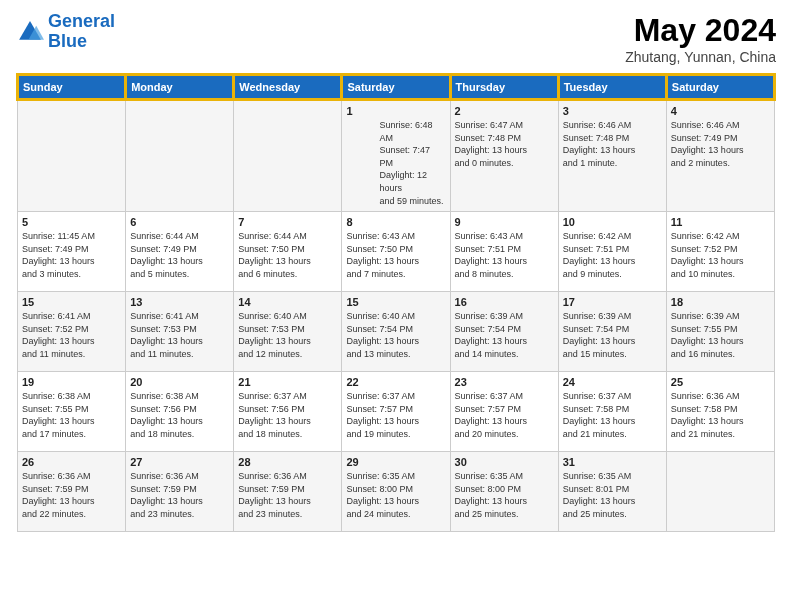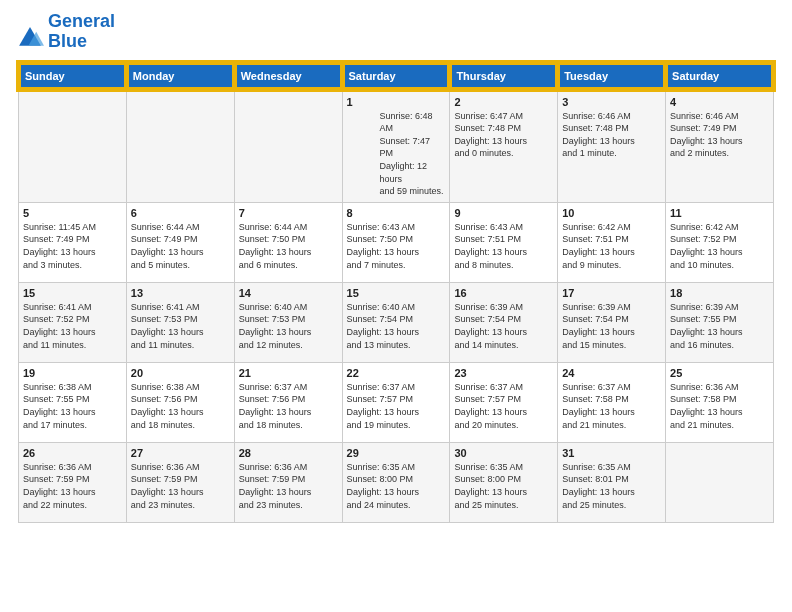--- a/index.html
+++ b/index.html
@@ -17,21 +17,21 @@
       padding: 12px 16px;
     }
     .header {
       display: flex;
       justify-content: space-between;
       align-items: flex-start;
       margin-bottom: 8px;
     }
     .logo {
       display: flex;
-      align-items: flex-end;
+      align-items: center;
       gap: 4px;
     }
     .logo-text {
       font-size: 18px;
       font-weight: bold;
       line-height: 1.1;
       color: #000;
     }
     .logo-text span {
       color: #1a6bbf;
@@ -57,21 +57,21 @@
       border-collapse: collapse;
       table-layout: fixed;
     }
     thead tr th {
       background-color: #1a6bbf;
       color: #fff;
       font-size: 11px;
       font-weight: bold;
       padding: 5px 4px;
       text-align: left;
-      border: 5px solid #eab308;
+      border: 3px solid #eab308;
     }
     tbody tr td {
       border: 1px solid #ccc;
       padding: 4px 4px;
       vertical-align: top;
       font-size: 9.5px;
       color: #222;
       height: 80px;
     }
     tbody tr:nth-child(odd) td {
@@ -99,20 +99,24 @@
   <div class="header">
     <div class="logo">
       <svg class="logo-icon" viewBox="0 0 36 36">
         <polygon points="18,4 32,28 4,28" fill="#1a6bbf"></polygon>
         <polygon points="26,10 36,28 16,28" fill="#4a9fe0" opacity="0.7"></polygon>
       </svg>
       <div class="logo-text">
         <div><span>General</span></div>
         <div><span>Blue</span></div>
       </div>
+    </div>
+    <div class="title-block">
+      <div class="main-title">May 2024</div>
+      <div class="subtitle">Zhutang, Yunnan, China</div>
     </div>
   </div>
 
   <table>
     <thead>
       <tr>
         <th>Sunday</th>
         <th>Monday</th>
         <th>Wednesday</th>
         <th>Saturday</th>

